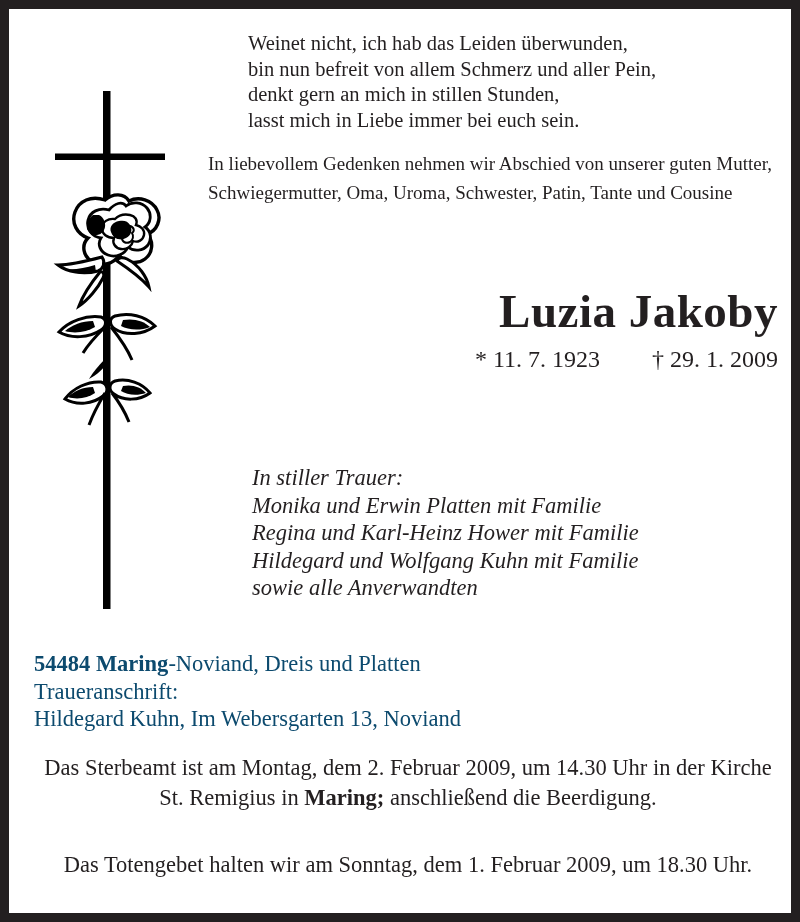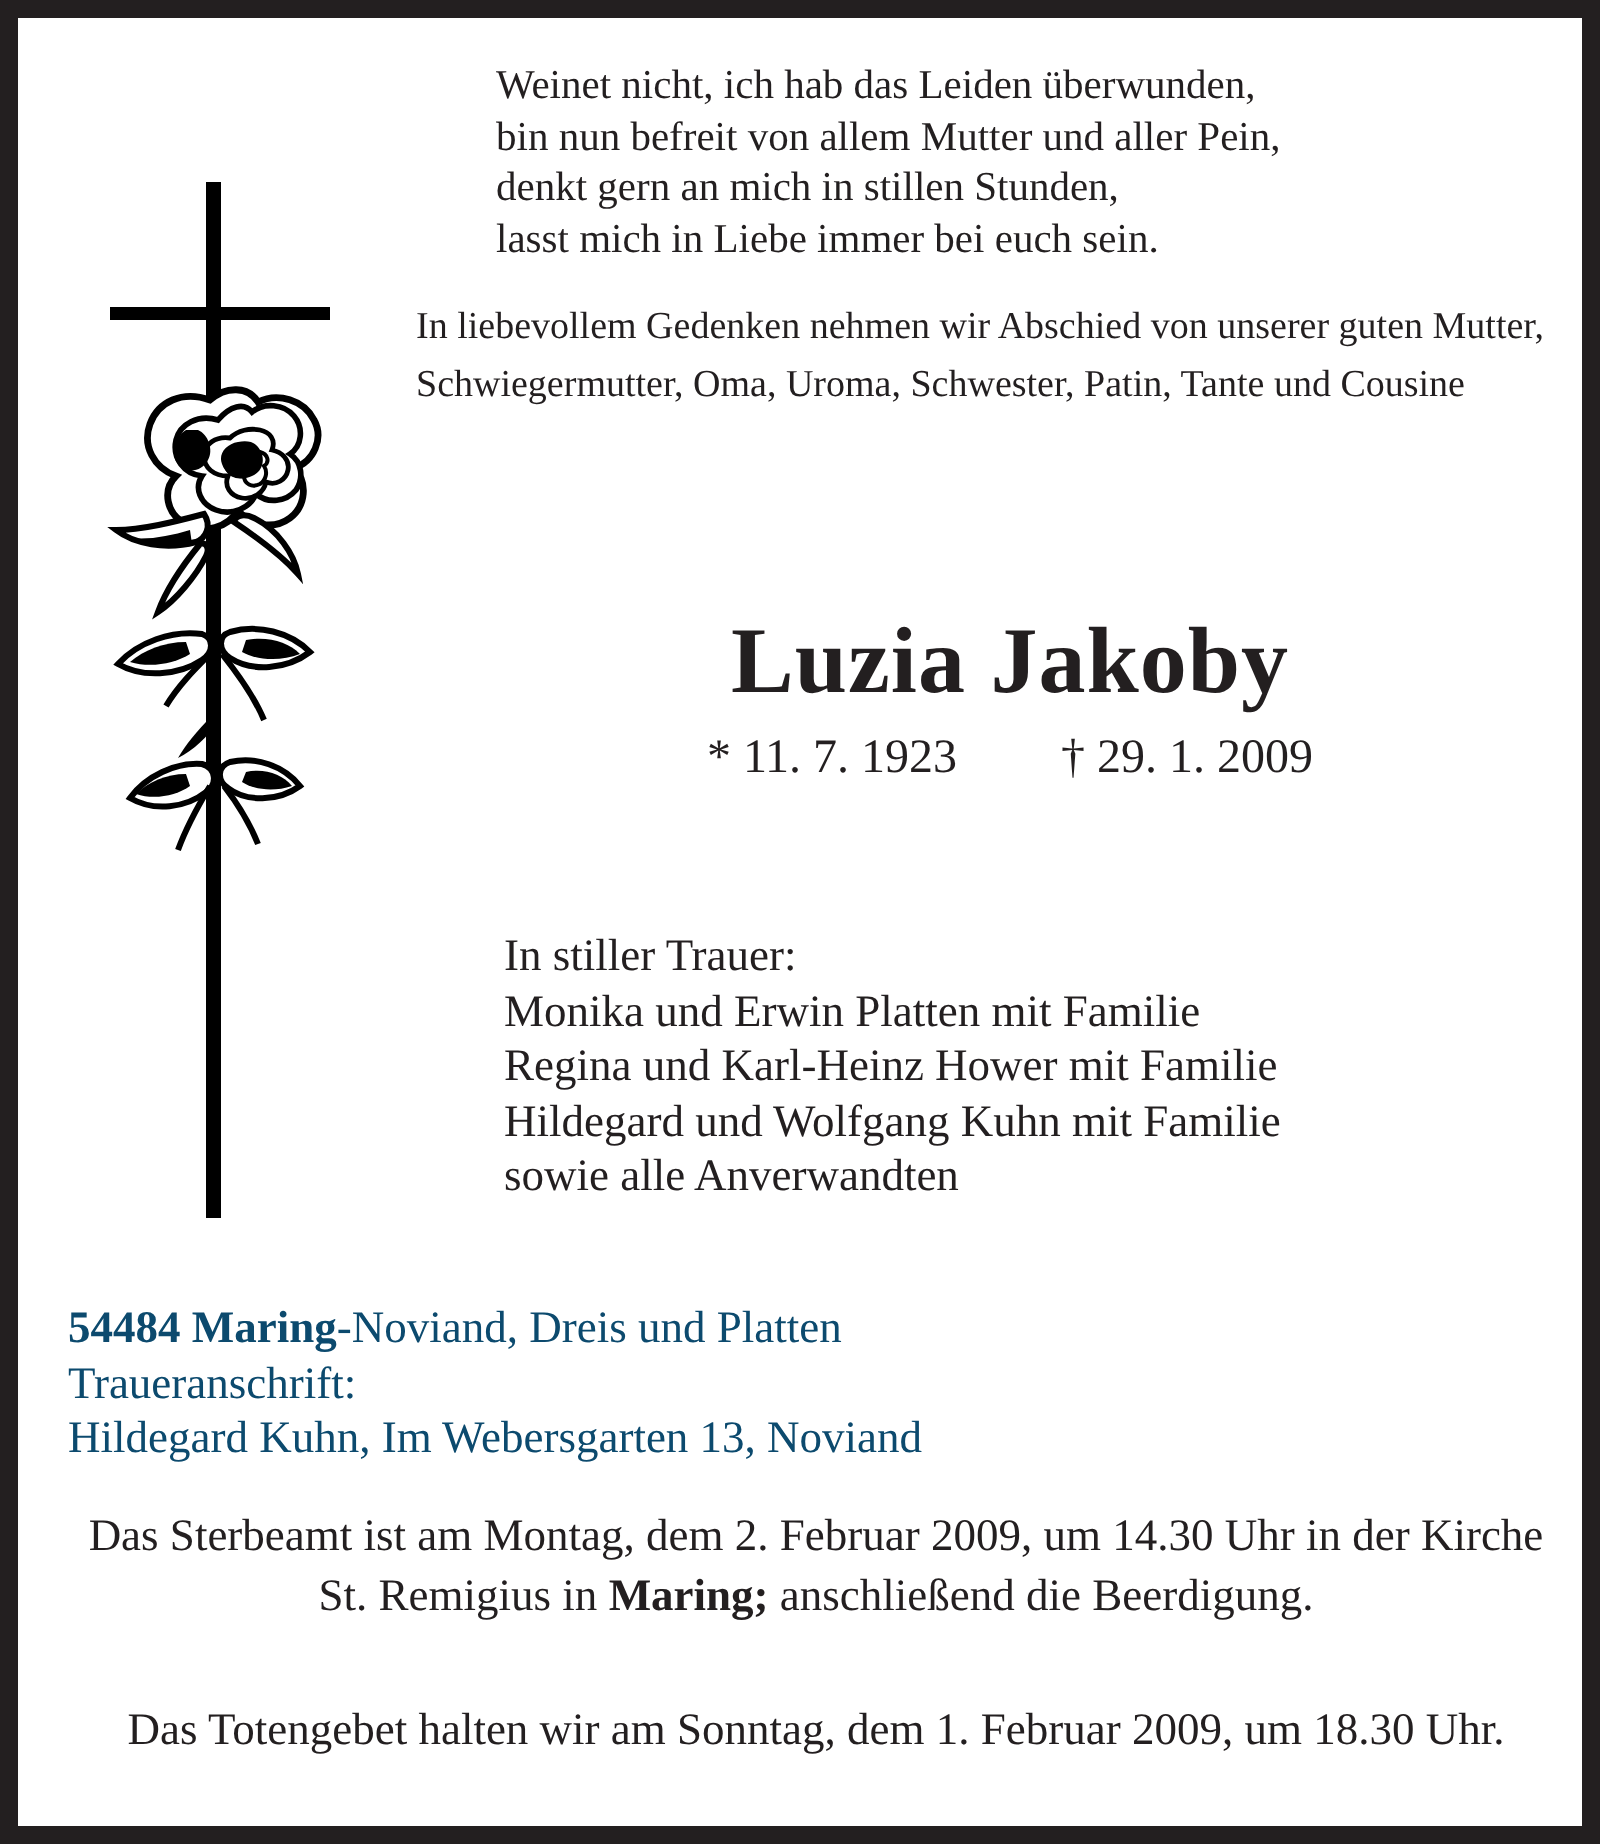--- a/index.html
+++ b/index.html
@@ -57,26 +57,25 @@
     width: 564px;
     font-size: 19px;
     line-height: 29px;
     color: #231f20;
     text-align: justify;
     text-justify: inter-word;
   }
 
   .nameblock {
     position: absolute;
-    left: 211px;
+    left: 199px;
     top: 275px;
     width: 570px;
-    text-align: center;
-    color: #231f20;
-    margin-top: 20px;
+    text-align: right;
+    color: #231f20;
   }
   .name {
     font-size: 47px;
     font-weight: bold;
     line-height: 54px;
     letter-spacing: 0.5px;
   }
   .maiden {
     font-size: 23px;
     line-height: 34px;
@@ -91,21 +90,21 @@
 
   .mourners {
     position: absolute;
     left: 243px;
     top: 455px;
     width: 540px;
     font-size: 22.5px;
     line-height: 27.5px;
     color: #231f20;
   }
-  .mourners div { white-space: nowrap; }
+  .mourners div { white-space: nowrap; font-style: italic; }
 
   
   .address {
     position: absolute;
     left: 25px;
     top: 641px;
     width: 745px;
     font-size: 22.5px;
     line-height: 27.5px;
     color: #0c4a6e;
@@ -187,21 +186,21 @@
           <path d="M74 324 C68 334 62 345 58 356" stroke="#000000" stroke-width="3" fill="none"></path>
           <path d="M81 324 C88 333 94 343 98 353" stroke="#000000" stroke-width="3" fill="none"></path>
 
           <path d="M74 290 C68 296 62 303 58 310 C66 306 73 299 77 293 Z" fill="#000000"></path>
         </g>
       </svg>
     </div>
 
     <div class="poem">
       <div>Weinet nicht, ich hab das Leiden überwunden,</div>
-      <div>bin nun befreit von allem Mutter und aller Pein,</div>
+      <div>bin nun befreit von allem Schmerz und aller Pein,</div>
       <div>denkt gern an mich in stillen Stunden,</div>
       <div>lasst mich in Liebe immer bei euch sein.</div>
     </div>
 
     <div class="dedication">In liebevollem Gedenken nehmen wir Abschied von unserer guten Mutter, Schwiegermutter, Oma, Uroma, Schwester, Patin, Tante und Cousine</div>
 
     <div class="nameblock">
       <div class="name">Luzia Jakoby</div>
       <div class="dates">
         <span>* 11. 7. 1923</span>

